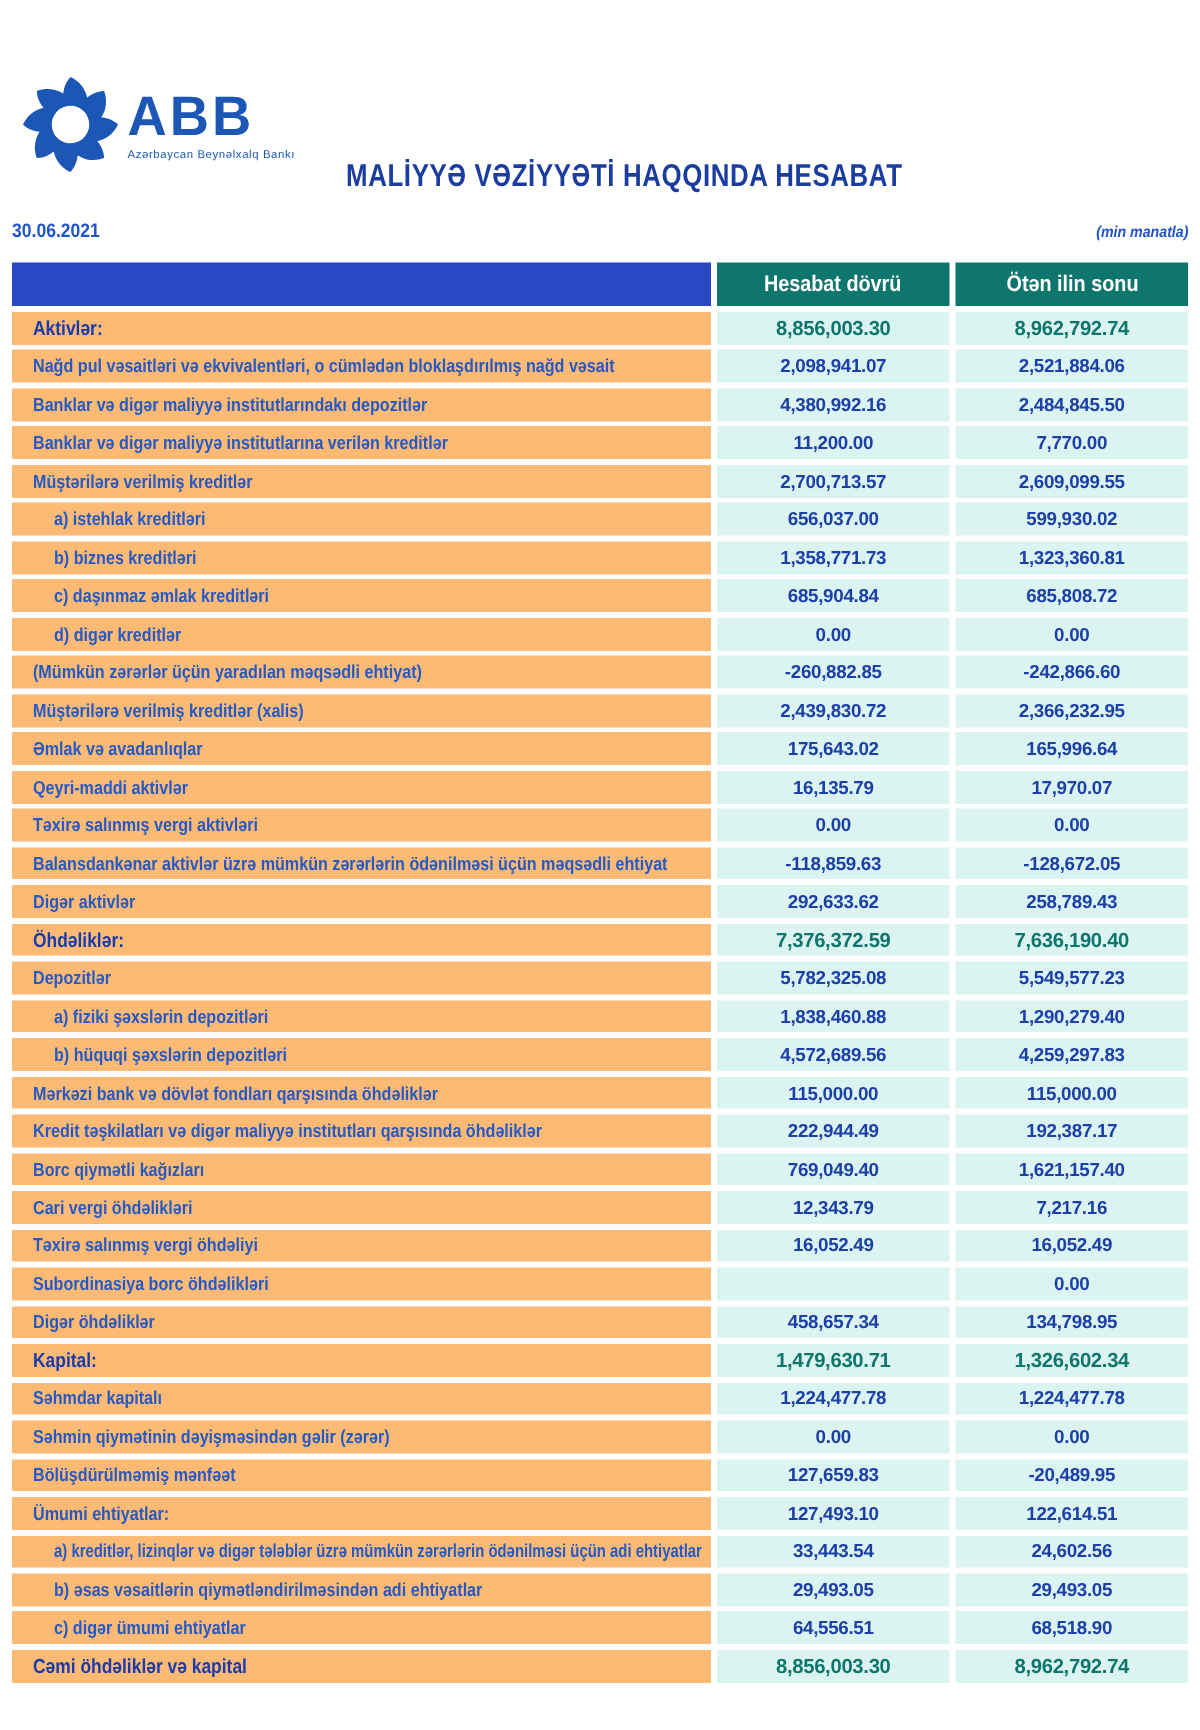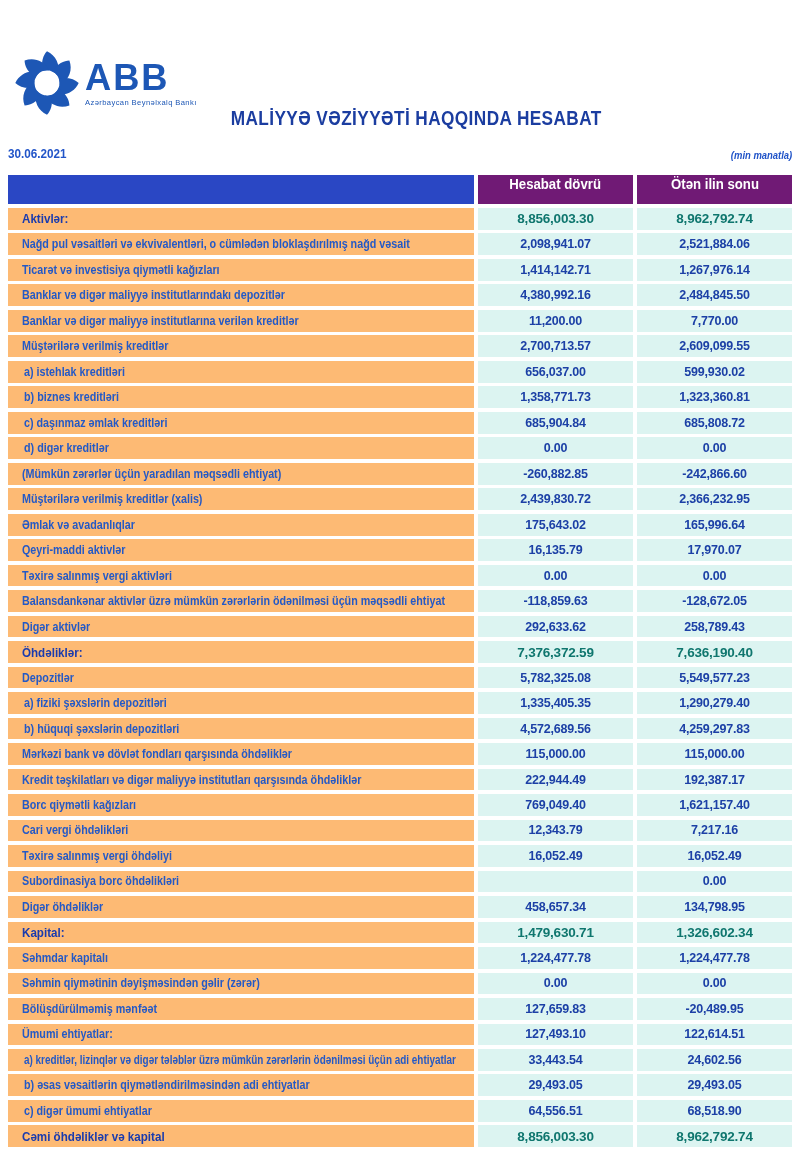--- a/index.html
+++ b/index.html
@@ -46,22 +46,22 @@
     position: absolute; right: 0; top: 3px;
     font-size: 10.5px; font-style: italic; font-weight: 700; color: #2154c8;
     display: inline-block; transform: scaleX(0.9); transform-origin: 100% 50%;
   }
 
   
   .table { position: absolute; top: 175px; left: 8px; width: 784px; }
   .hrow { display: flex; column-gap: 4px; height: 29px; margin-bottom: 4px; }
   .hblank { flex: 1; background: #2a47c4; }
   .hcol {
-    width: 155px; background: #701a75; color: #ffffff;
-    display: flex; justify-content: center;
+    width: 155px; background: #0f766e; color: #ffffff;
+    display: flex; align-items: center; justify-content: center;
   }
   .hcol span {
     display: inline-block; transform: scaleX(0.88);
     font-size: 15px; font-weight: 700; white-space: nowrap;
   }
 
   .row { display: flex; column-gap: 4px; height: 21.7px; margin-bottom: 3.8px; }
   .cell { display: flex; align-items: center; }
   .label {
     flex: 1; background: #fdba74; padding-left: 14px;
@@ -70,21 +70,21 @@
   }
   .label .cond {
     display: inline-block; transform: scaleX(0.86); transform-origin: 0 50%;
     white-space: nowrap;
   }
   .val {
     width: 155px; background: #dcf4f1; justify-content: center;
     color: #1c40a6; font-size: 12.5px; font-weight: 700;
     letter-spacing: -0.2px;
   }
-  .row.indent .label { padding-left: 16px; }
+  .row.indent .label { padding-left: 28px; }
   .row.bold .label { color: #1a3bae; font-size: 13.5px; }
   .row.bold .val   { color: #0f766e; font-size: 13.5px; font-weight: 700; }
   .row:not(.bold) .label, .row:not(.bold) .val { font-weight: 700; }
 </style>
 </head>
 <body>
 
 <div class="logo">
   <svg class="logo-mark" viewBox="0 0 100 100" xmlns="http://www.w3.org/2000/svg" aria-hidden="true">
     <g fill="#1d57b5">
@@ -135,27 +135,20 @@
   </div>
 
   <div class="row">
     <div class="cell label">
           <span class="cond" style="transform: scaleX(0.86);">Nağd pul vəsaitləri və ekvivalentləri, o cümlədən bloklaşdırılmış nağd vəsait</span>
         </div>
     <div class="cell val">2,098,941.07</div>
     <div class="cell val">2,521,884.06</div>
   </div>
 
-  <div class="row">
-    <div class="cell label">
-          <span class="cond" style="transform: scaleX(0.86);">Ticarət və investisiya qiymətli kağızları</span>
-        </div>
-    <div class="cell val">1,414,142.71</div>
-    <div class="cell val">1,267,976.14</div>
-  </div>
 
   <div class="row">
     <div class="cell label">
           <span class="cond" style="transform: scaleX(0.86);">Banklar və digər maliyyə institutlarındakı depozitlər</span>
         </div>
     <div class="cell val">4,380,992.16</div>
     <div class="cell val">2,484,845.50</div>
   </div>
 
   <div class="row">
@@ -275,21 +268,21 @@
           <span class="cond" style="transform: scaleX(0.86);">Depozitlər</span>
         </div>
     <div class="cell val">5,782,325.08</div>
     <div class="cell val">5,549,577.23</div>
   </div>
 
   <div class="row indent">
     <div class="cell label">
           <span class="cond" style="transform: scaleX(0.86);">a) fiziki şəxslərin depozitləri</span>
         </div>
-    <div class="cell val">1,335,405.35</div>
+    <div class="cell val">1,838,460.88</div>
     <div class="cell val">1,290,279.40</div>
   </div>
 
   <div class="row indent">
     <div class="cell label">
           <span class="cond" style="transform: scaleX(0.86);">b) hüquqi şəxslərin depozitləri</span>
         </div>
     <div class="cell val">4,572,689.56</div>
     <div class="cell val">4,259,297.83</div>
   </div>

